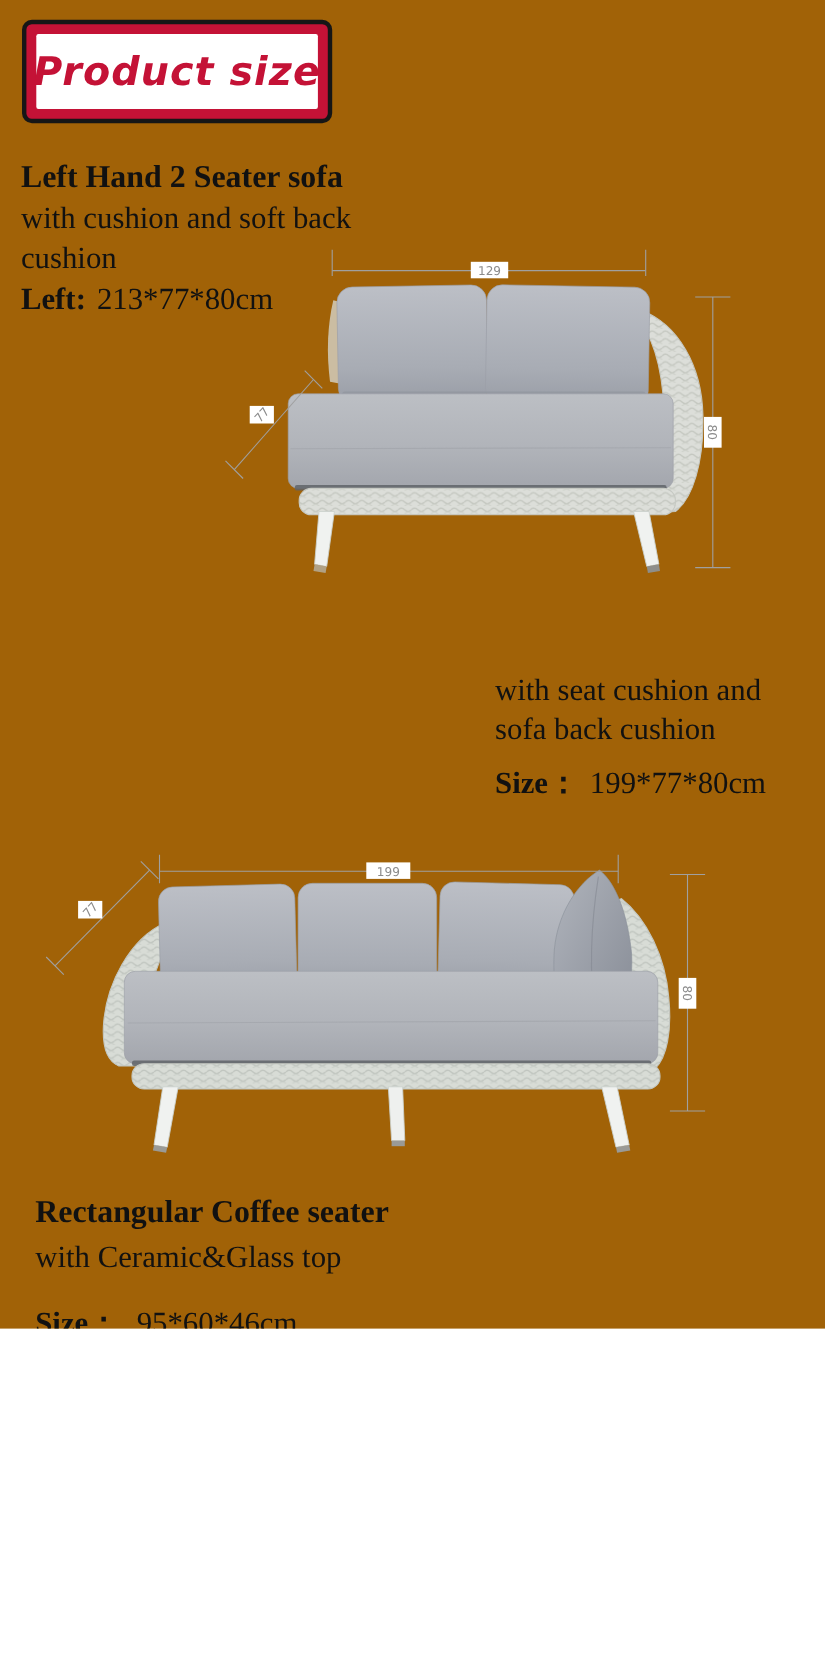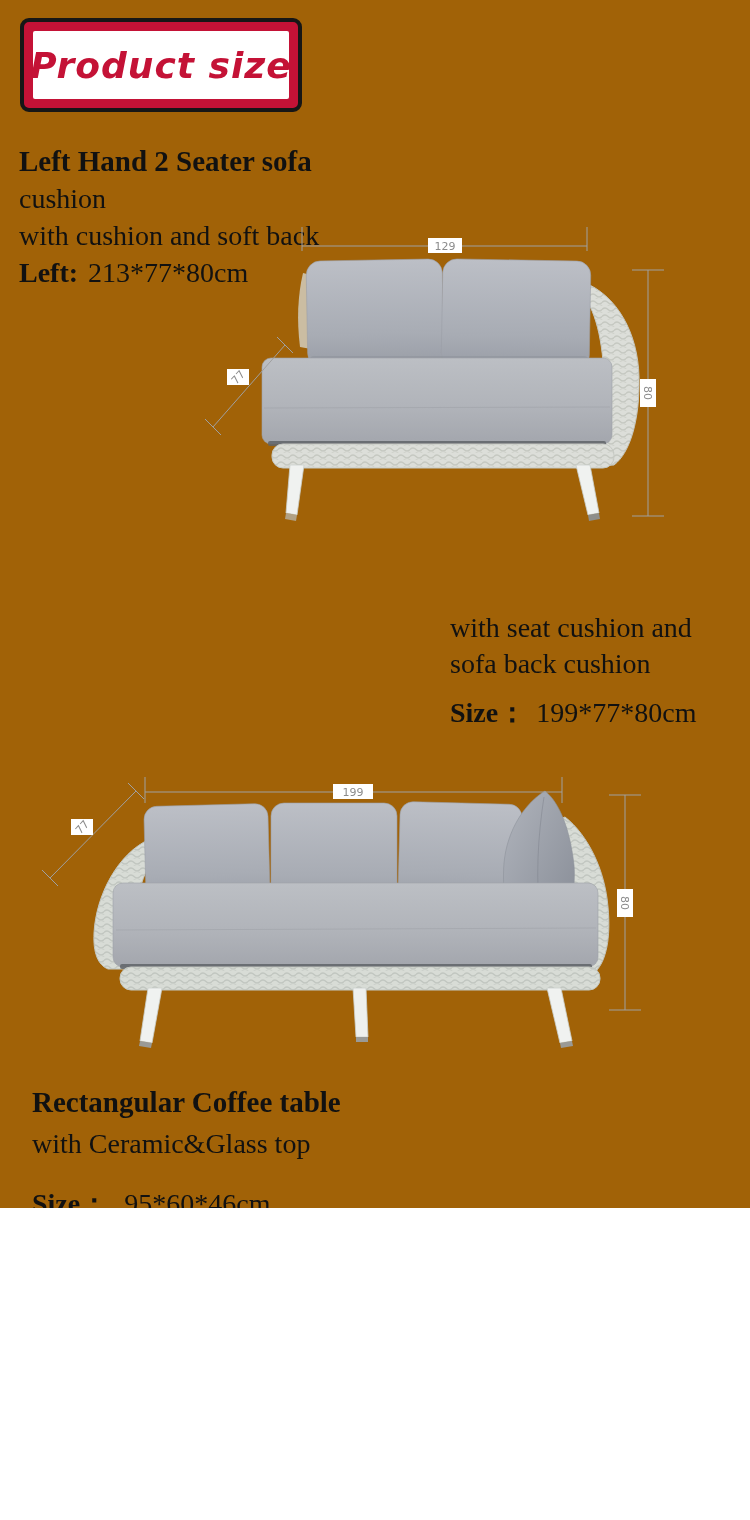--- a/index.html
+++ b/index.html
@@ -37,22 +37,22 @@
 <div class="page">
 
   <div class="badge">
     <div class="badge-inner">
       <span class="badge-title">Product size</span>
     </div>
   </div>
 
   <div class="txt txt-s1">
     <div class="ttl">Left Hand 2 Seater sofa</div>
+    <div>with cushion and soft back</div>
     <div>cushion</div>
-    <div>with cushion and soft back</div>
     <div class="size-line">
       <span class="lbl">Left:</span><span class="val">213*77*80cm</span>
     </div>
   </div>
 
   <svg class="illus" style="left:170px;top:215px" width="510" height="320" viewBox="0 0 510 320">
     <defs>
       <pattern id="wkA" width="12" height="7" patternUnits="userSpaceOnUse">
         <rect width="12" height="7" fill="#dcded9"></rect>
         <path d="M0,3.5 Q3,0.5 6,3.5 T12,3.5" fill="none" stroke="#c5c8c1" stroke-width="1.4"></path>
@@ -200,21 +200,21 @@
       <line class="dim-line" x1="589" y1="235" x2="621" y2="235"></line>
       <line class="dim-line" x1="605" y1="20" x2="605" y2="235"></line>
       <g transform="translate(605,128)">
         <rect x="-8" y="-14" width="16" height="28" fill="#fff"></rect>
         <text class="dim-txt" transform="rotate(90)" text-anchor="middle" y="4">80</text>
       </g>
     </g>
   </svg>
 
   <div class="txt txt-s3">
-    <div class="ttl">Rectangular Coffee table</div>
+    <div class="ttl">Rectangular Coffee seater</div>
     <div>with Ceramic&amp;Glass top</div>
     <div class="size-line">
       <span class="lbl">Size：</span><span class="val">95*60*46cm</span>
     </div>
   </div>
 
   <svg class="illus" style="left:150px;top:1235px" width="580" height="275" viewBox="0 0 580 275">
     <g>
       <polygon points="103,52 497,55 540,100 16,94" fill="#f1f2f0" stroke="#d9dbd7" stroke-width="1"></polygon>
       <polygon points="114,58 488,61 523,94 32,89" fill="#d7d2c7"></polygon>

